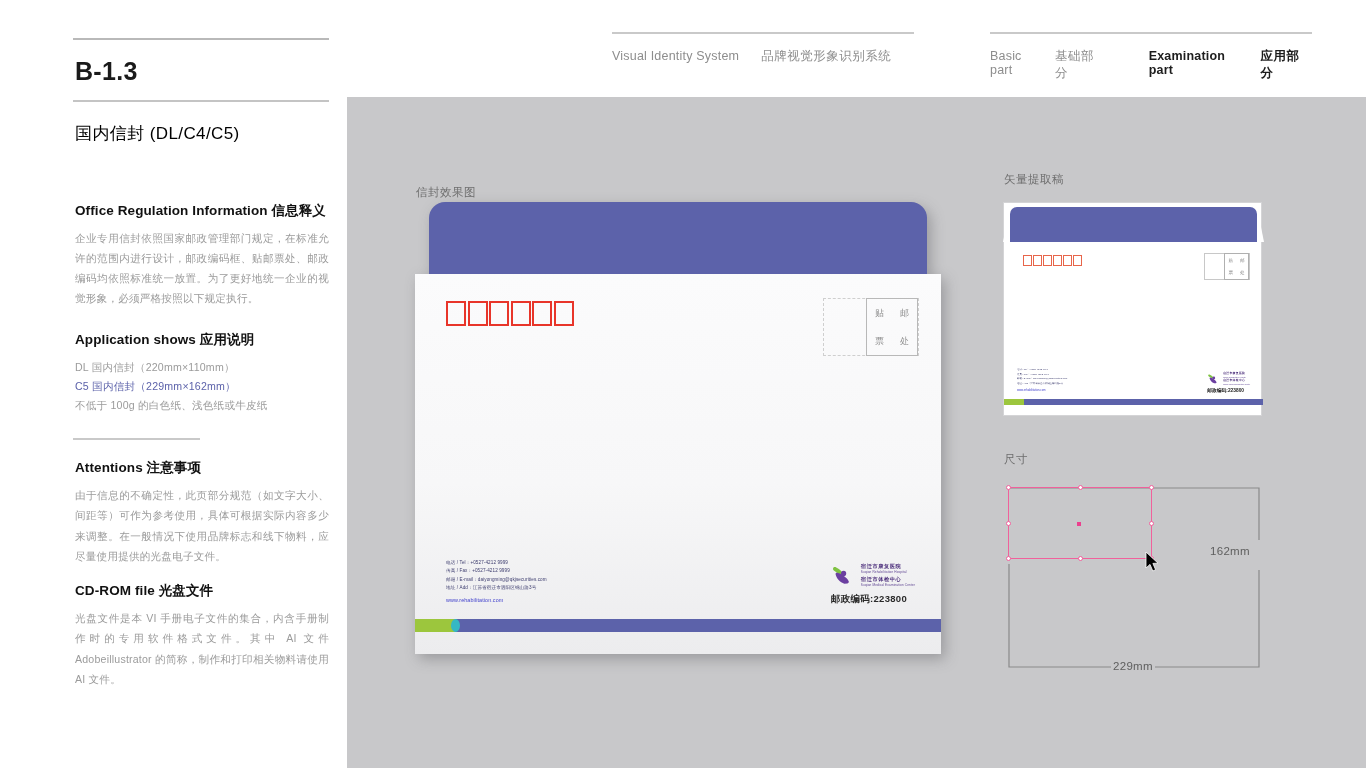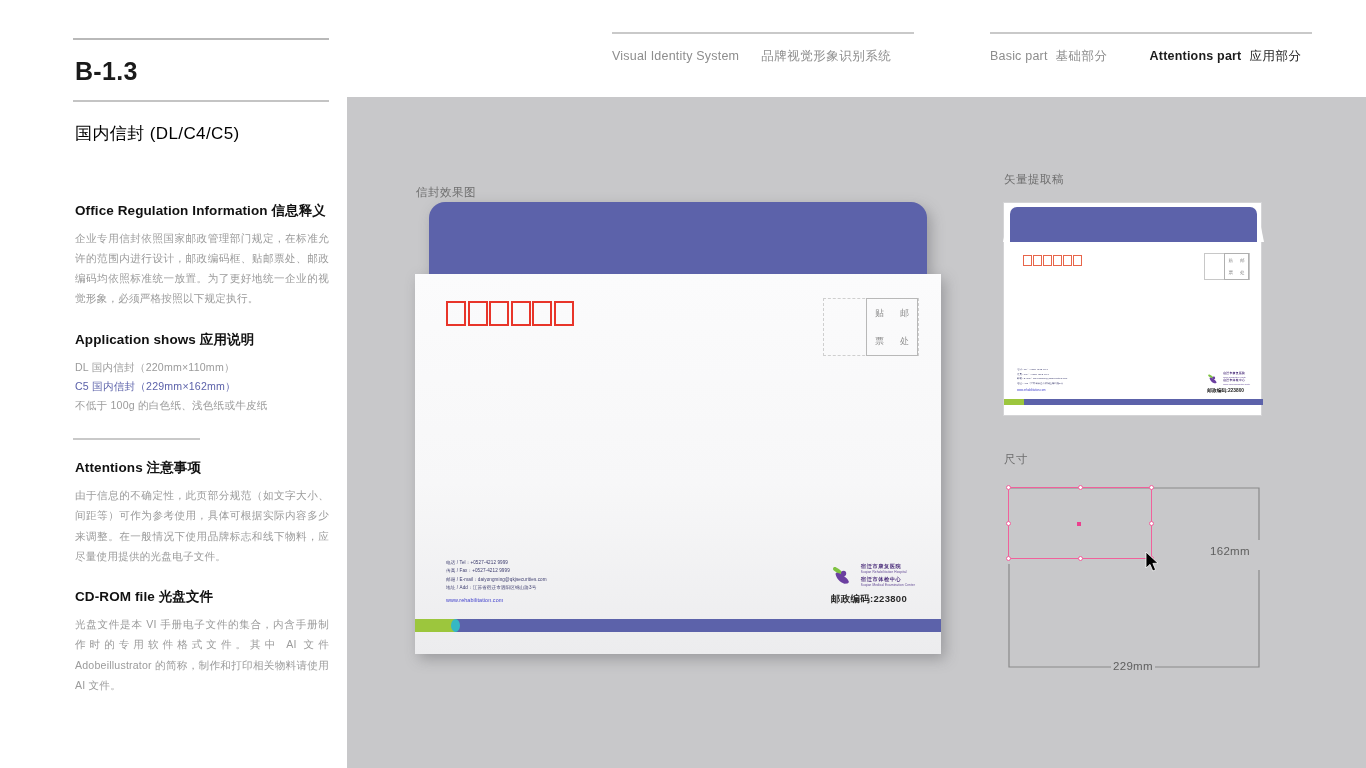--- a/index.html
+++ b/index.html
@@ -11,21 +11,21 @@
   }
   #page { position: relative; width: 1366px; height: 740px; background: #fff; }
 
   
   .hdr-group { position: absolute; }
   .hdr-rule { height: 2px; background: #c9c9c9; width: 100%; }
   .hdr-row { display: flex; align-items: baseline; padding-top: 14px; }
   .hdr-en { font-size: 12.5px; color: #8d8d8d; letter-spacing: .2px; }
   .hdr-cn { font-size: 12.5px; color: #8d8d8d; margin-left: 22px; letter-spacing: .5px; }
   .hdr-en.active { color: #1d1d1d; font-weight: bold; }
-  .hdr-cn.active { color: #1d1d1d; font-weight: normal; }
+  .hdr-cn.active { color: #1d1d1d; font-weight: bold; }
 
   
   #sidebar { position: absolute; left: 73px; top: 38px; width: 256px; }
   .sb-rule-top { height: 2px; background: #b9b9b9; }
   .sb-code { font-size: 25px; color: #1a1a1a; letter-spacing: .3px; padding: 17px 0 14px 2px; font-weight: 700; }
   .sb-rule-mid { height: 1.5px; background: #c4c4c4; }
   .sb-title { font-size: 17px; color: #000000; padding: 20px 0 0 2px; letter-spacing: .4px; }
 
   .sec { padding-left: 2px; }
   .sec-h { font-size: 13.5px; color: #111; font-weight: bold; letter-spacing: .1px; }
@@ -148,21 +148,21 @@
       <span class="hdr-en">Visual Identity System</span>
       <span class="hdr-cn">品牌视觉形象识别系统</span>
     </div>
   </div>
 
   <div class="hdr-group" style="left:990px; top:32px; width:322px;">
     <div class="hdr-rule"></div>
     <div class="hdr-row">
       <span class="hdr-en">Basic part</span>
       <span class="hdr-cn" style="margin-left:8px;">基础部分</span>
-      <span class="hdr-en active" style="margin-left:42px;">Attentions part</span>
+      <span class="hdr-en active" style="margin-left:42px;">Examination part</span>
       <span class="hdr-cn active" style="margin-left:8px;">应用部分</span>
     </div>
   </div>
 
   <div id="sidebar">
     <div class="sb-rule-top"></div>
     <div class="sb-code">B-1.3</div>
     <div class="sb-rule-mid"></div>
     <div class="sb-title">国内信封 (DL/C4/C5)</div>
 
@@ -189,21 +189,21 @@
     <div class="sb-divider" style="margin-top:24px;"></div>
 
     <div class="sec" style="margin-top:19px;">
       <div class="sec-h">
         <span>Attentions</span>
         <span class="cn">注意事项</span>
       </div>
       <div class="sec-p">由于信息的不确定性，此页部分规范（如文字大小、间距等）可作为参考使用，具体可根据实际内容多少来调整。在一般情况下使用品牌标志和线下物料，应尽量使用提供的光盘电子文件。</div>
     </div>
 
-    <div class="sec" style="margin-top:22px;">
+    <div class="sec" style="margin-top:16px;">
       <div class="sec-h">
         <span>CD-ROM file</span>
         <span class="cn">光盘文件</span>
       </div>
       <div class="sec-p">光盘文件是本 VI 手册电子文件的集合，内含手册制作时的专用软件格式文件。其中 AI 文件 Adobeillustrator 的简称，制作和打印相关物料请使用 AI 文件。</div>
     </div>
   </div>
 
   <div id="canvas">
 

